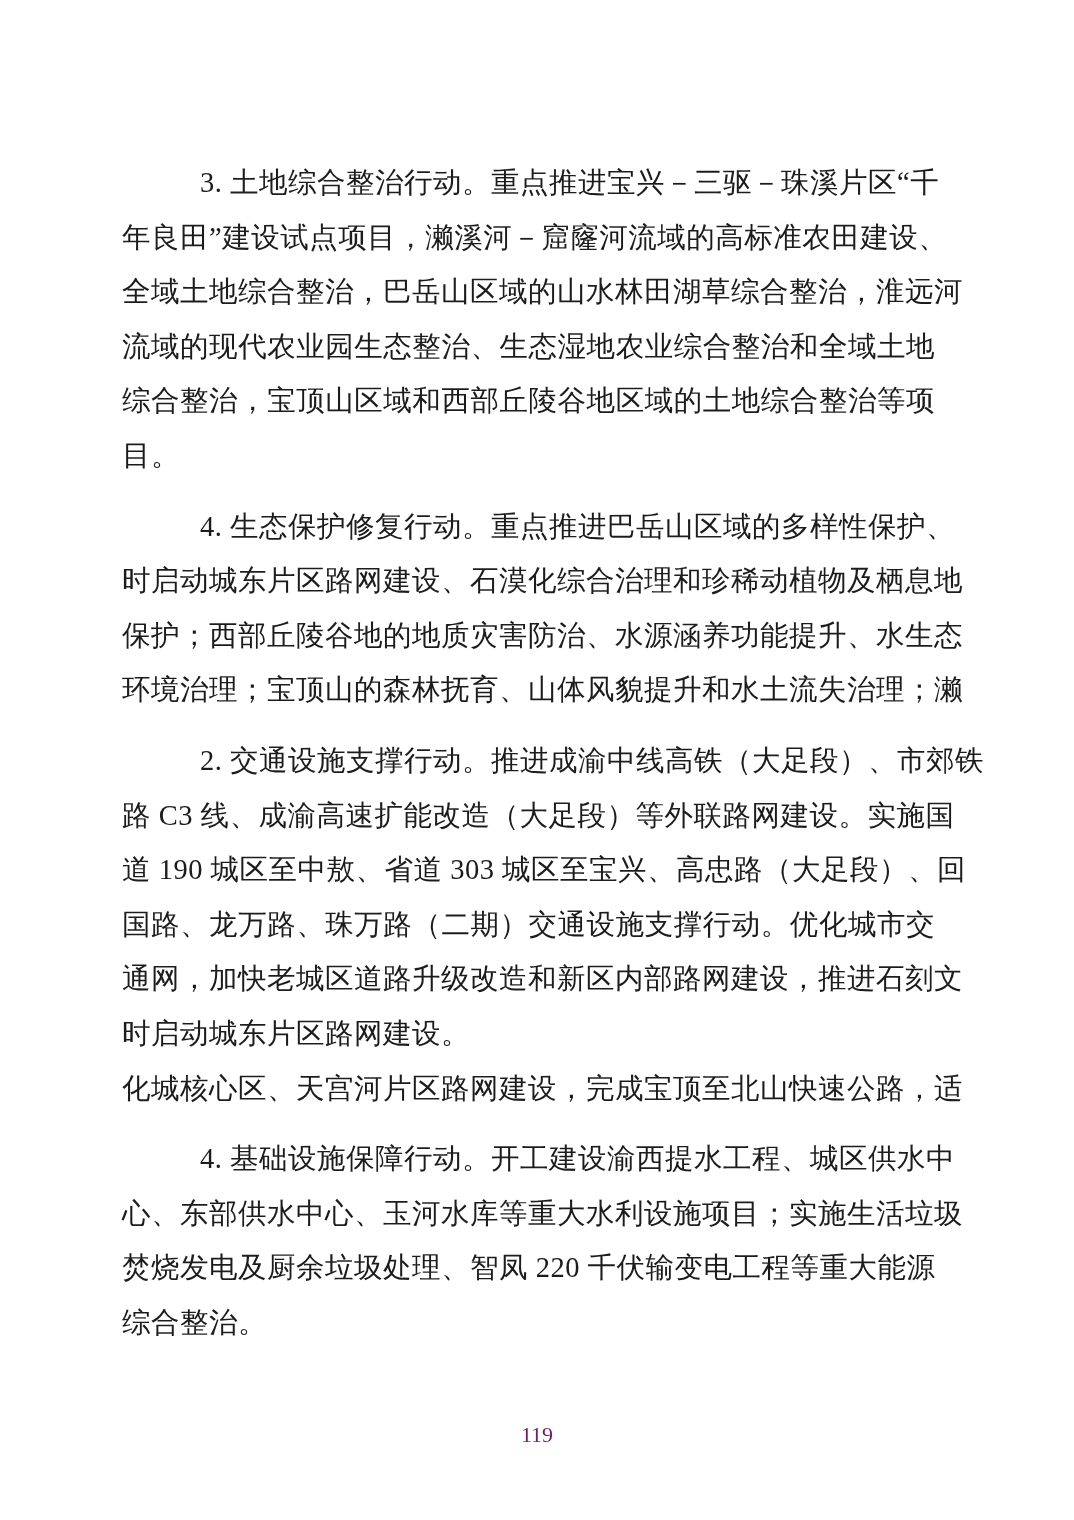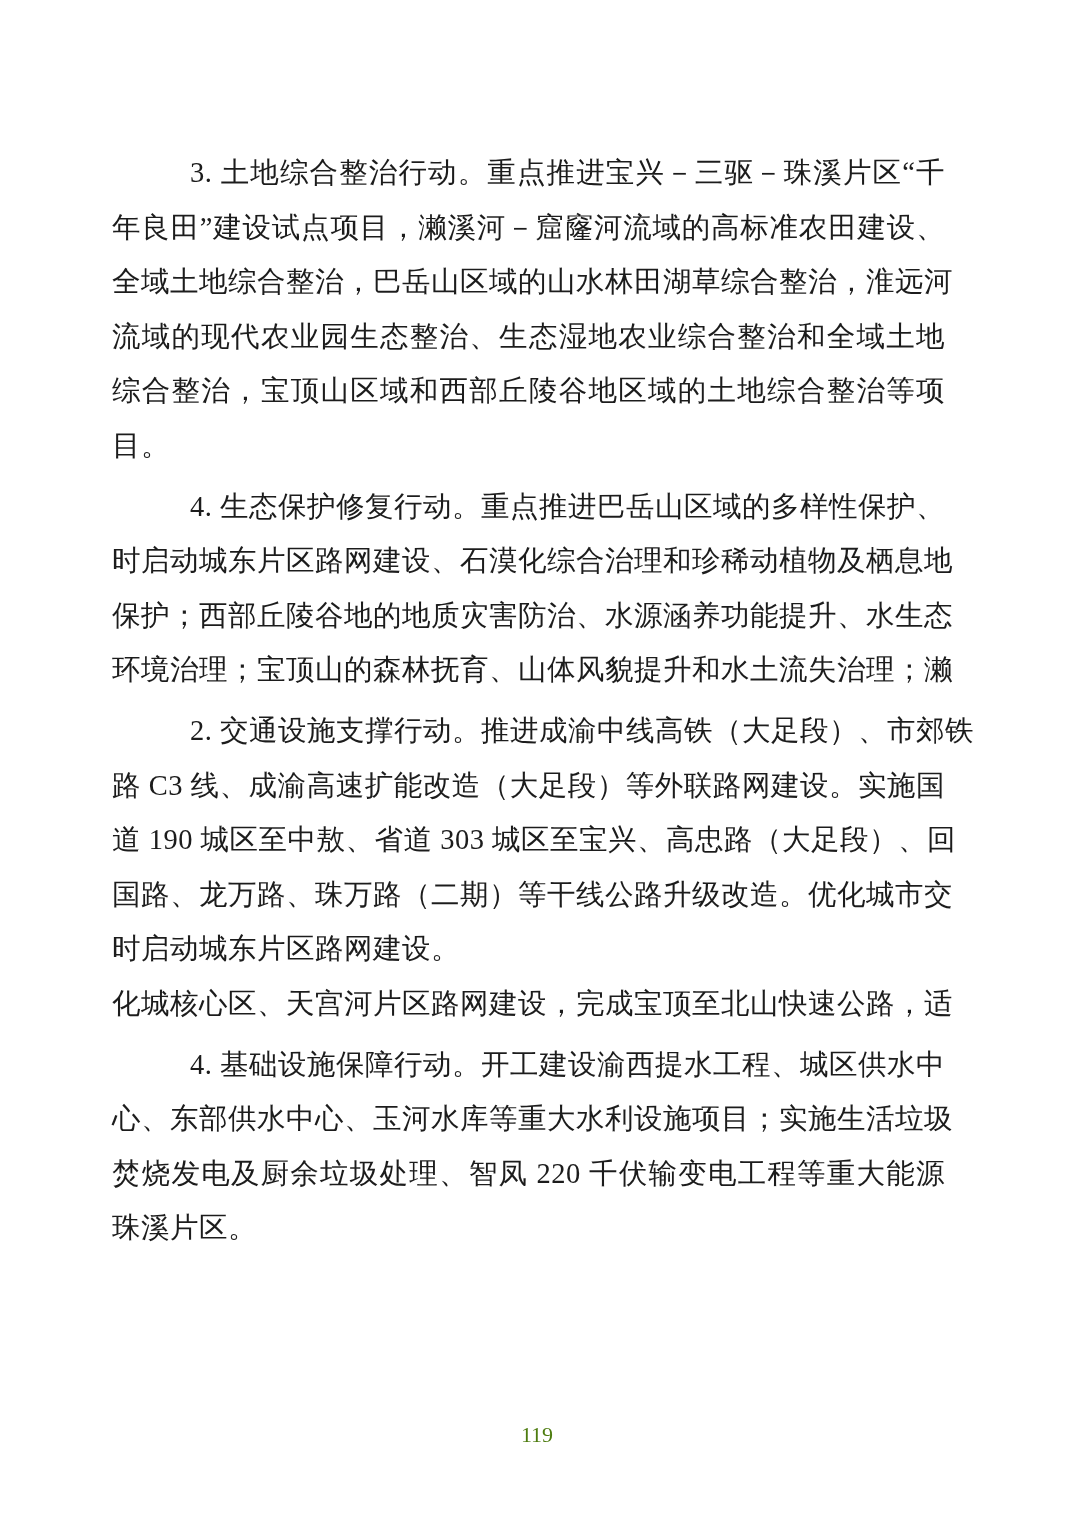--- a/index.html
+++ b/index.html
@@ -22,21 +22,21 @@
     height: 1520px;
     background: #ffffff;
   }
   .doc-body {
     position: absolute;
     left: 106px;
     top: 140px;
     width: 845px;
   }
   .para {
-    margin: 6px;
+    margin: 16px;
     padding: 0;
   }
   .line {
     height: 54.6px;
     line-height: 54.6px;
     font-size: 28.5px;
     letter-spacing: 0.5px;
     text-align: justify;
     text-align-last: justify;
     white-space: nowrap;
@@ -50,21 +50,21 @@
     text-align-last: left;
   }
   .page-number {
     position: absolute;
     top: 1421px;
     left: 0;
     width: 100%;
     text-align: center;
     font-size: 22px;
     line-height: 28px;
-    color: #4d7c0f;
+    color: #701a75;
   }
 </style>
 </head>
 <body>
 
 <div class="page">
   <div class="doc-body">
 
   <div class="para">
         <div class="line first">3. 土地综合整治行动。重点推进宝兴－三驱－珠溪片区“千</div>
@@ -77,25 +77,26 @@
       <div class="para">
         <div class="line first">4. 生态保护修复行动。重点推进巴岳山区域的多样性保护、</div>
         <div class="line">时启动城东片区路网建设、石漠化综合治理和珍稀动植物及栖息地</div>
         <div class="line">保护；西部丘陵谷地的地质灾害防治、水源涵养功能提升、水生态</div>
         <div class="line">环境治理；宝顶山的森林抚育、山体风貌提升和水土流失治理；濑</div>
       </div>
       <div class="para">
         <div class="line first">2. 交通设施支撑行动。推进成渝中线高铁（大足段）、市郊铁</div>
         <div class="line">路 C3 线、成渝高速扩能改造（大足段）等外联路网建设。实施国</div>
         <div class="line">道 190 城区至中敖、省道 303 城区至宝兴、高忠路（大足段）、回</div>
-        <div class="line">国路、龙万路、珠万路（二期）等干线公路升级改造。优化城市交</div>
+        <div class="line">国路、龙万路、珠万路（二期）交通设施支撑行动。优化城市交</div>
+        <div class="line">通网，加快老城区道路升级改造和新区内部路网建设，推进石刻文</div>
         <div class="line last">时启动城东片区路网建设。</div>
         <div class="line">化城核心区、天宫河片区路网建设，完成宝顶至北山快速公路，适</div>
       </div>
       <div class="para">
         <div class="line first">4. 基础设施保障行动。开工建设渝西提水工程、城区供水中</div>
         <div class="line">心、东部供水中心、玉河水库等重大水利设施项目；实施生活垃圾</div>
         <div class="line">焚烧发电及厨余垃圾处理、智凤 220 千伏输变电工程等重大能源</div>
-        <div class="line last">珠溪片区。</div>
+        <div class="line last">综合整治。</div>
       </div>
     </div>
   <div class="page-number">119</div>
 </div>
 
 </body></html>

